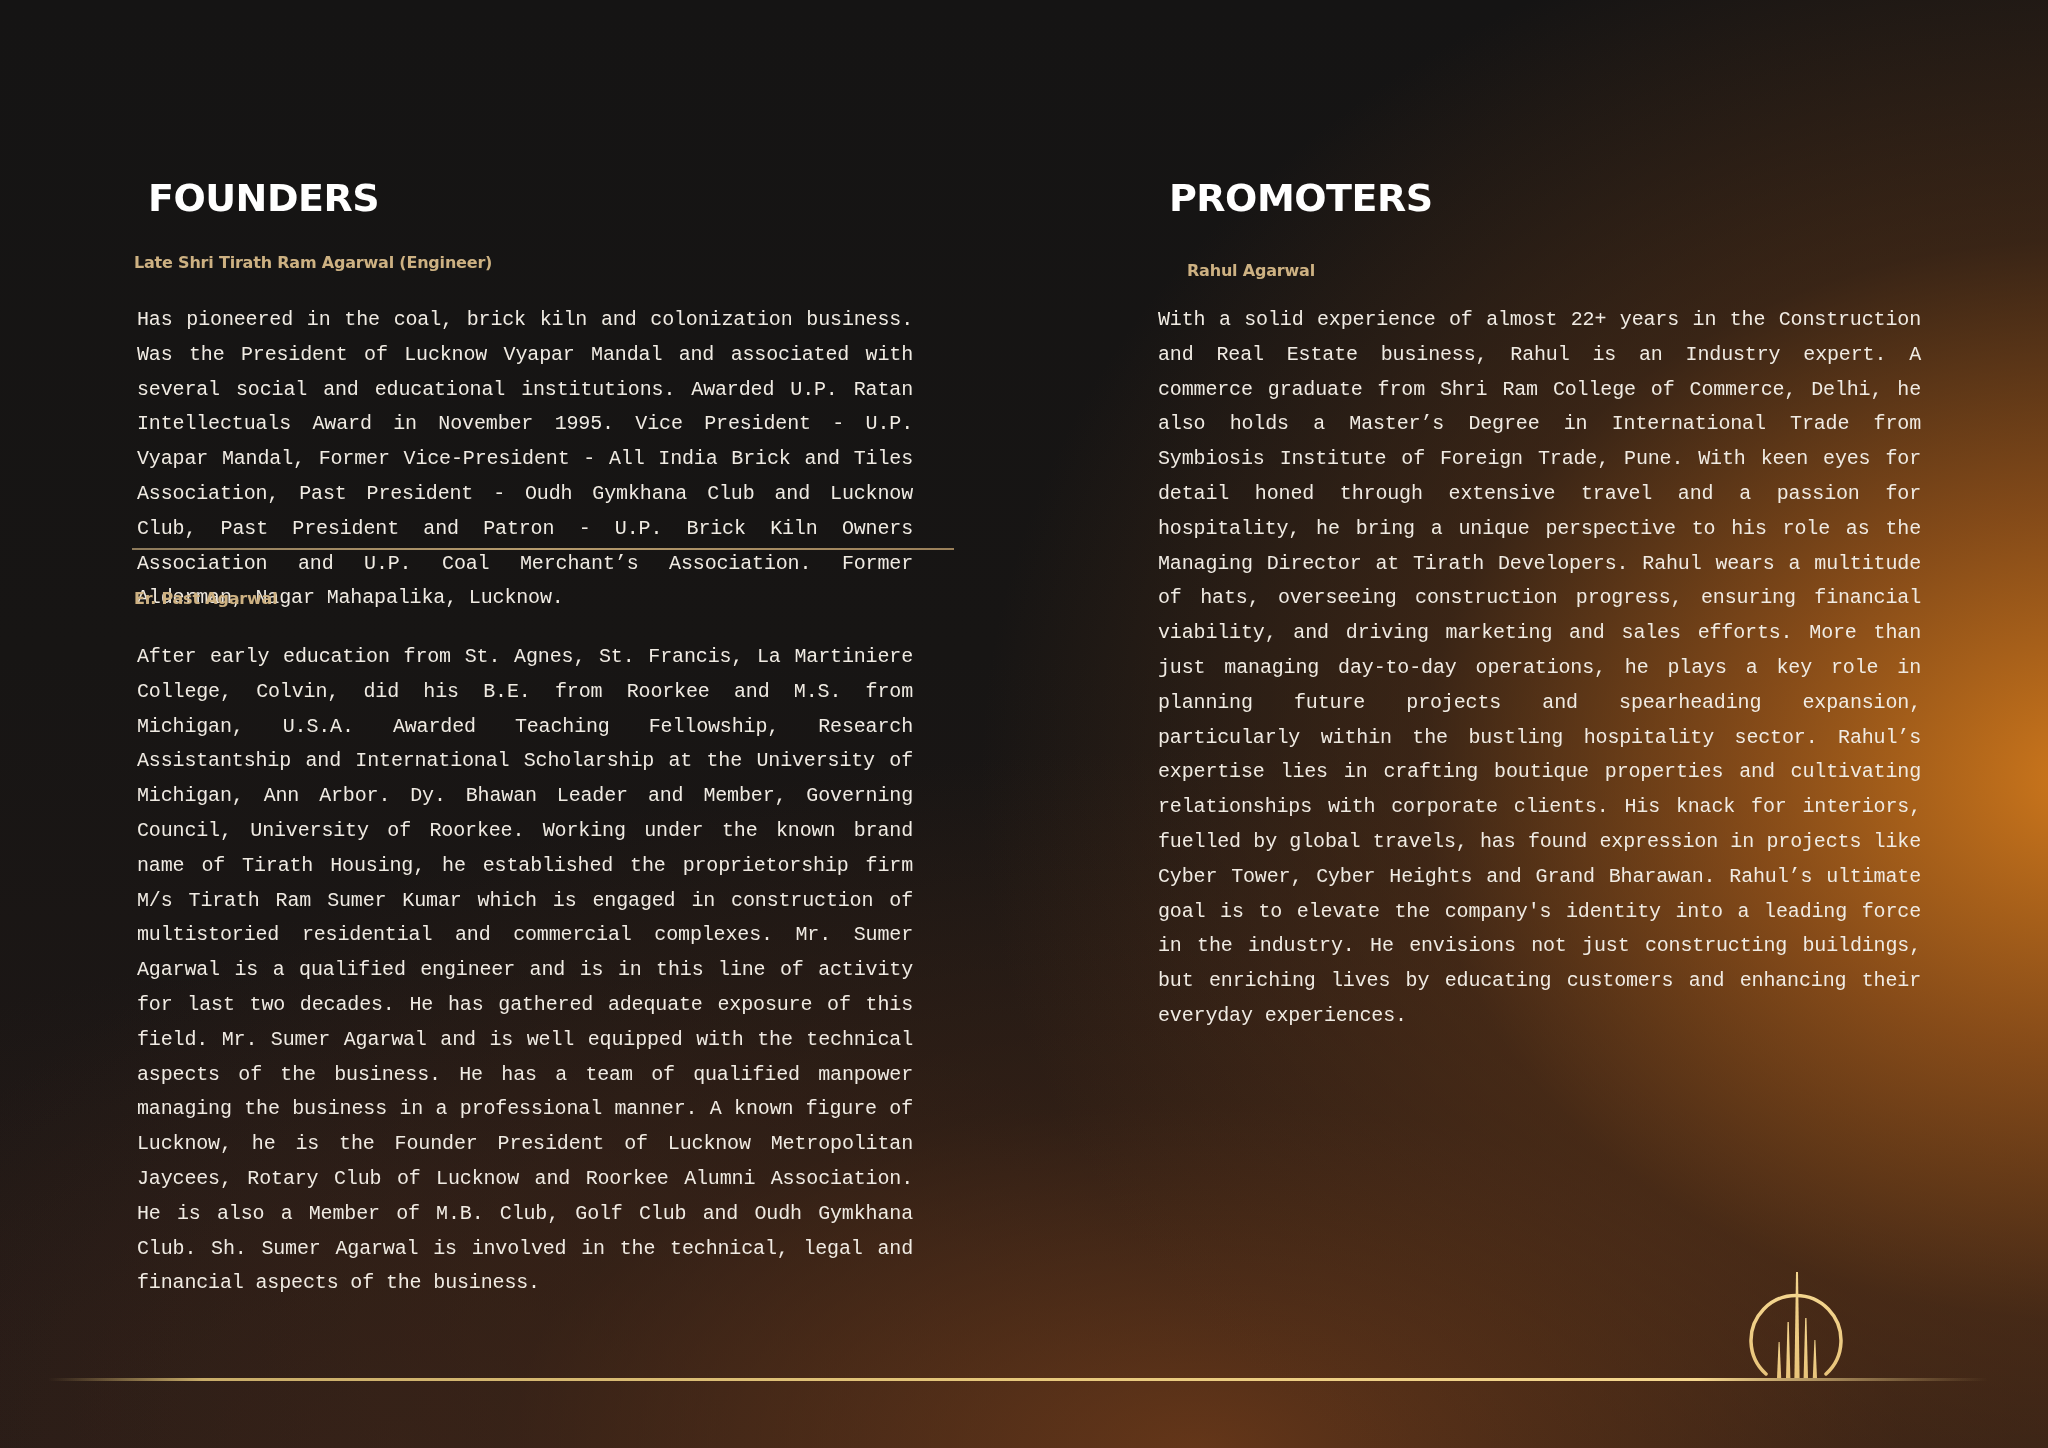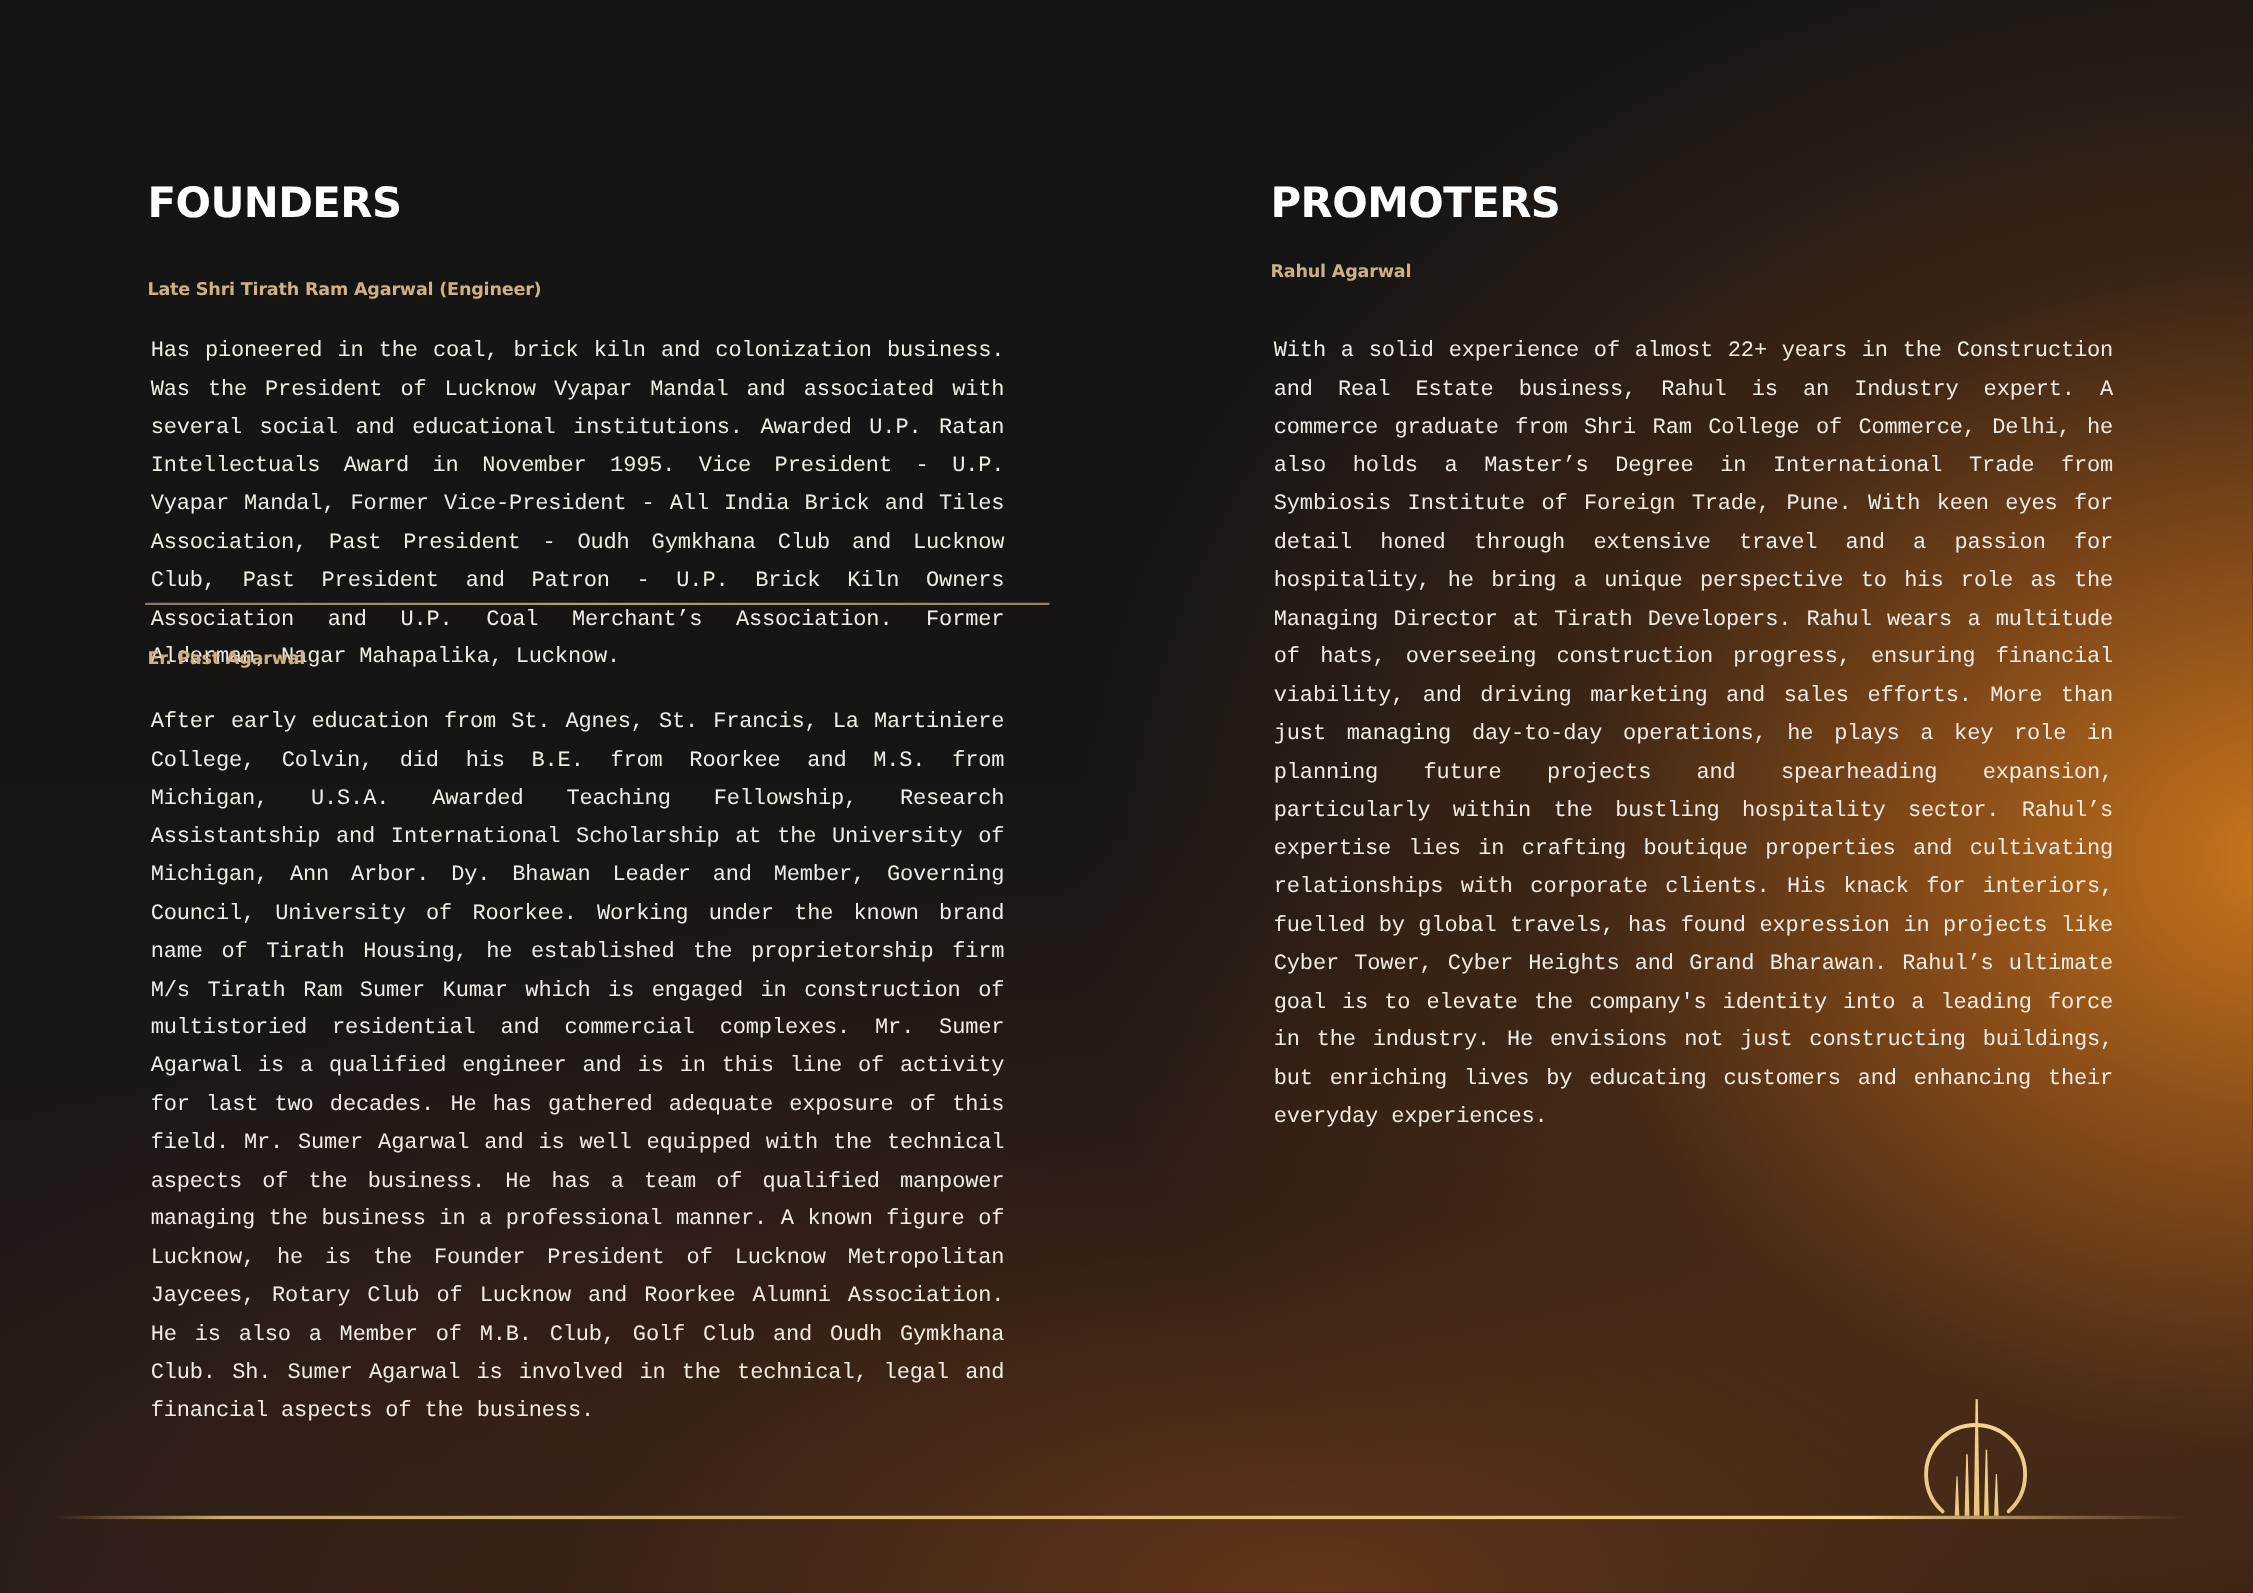--- a/index.html
+++ b/index.html
@@ -11,21 +11,21 @@
         radial-gradient(ellipse 1400px 700px at 1200px 1450px, rgba(122,64,26,0.75) 0%, rgba(70,40,22,0.45) 50%, rgba(30,20,16,0) 100%),
         radial-gradient(ellipse 900px 500px at 400px 1448px, rgba(48,32,26,0.8) 0%, rgba(20,18,18,0) 100%),
         linear-gradient(180deg, #151414 0%, #171514 45%, #201816 100%);
       font-family: "Liberation Sans", sans-serif;
       color: #ece7df;
     }
     .col { position: absolute; top: 0; }
     .col-left { left: 134px; width: 782px; }
     .col-right { left: 1155px; width: 765px; }
     .section-title {
-      position: absolute; top: 162px; margin: 0;
+      position: absolute; top: 162px; margin: 14px;
       font-family: "DejaVu Sans", sans-serif;
       font-weight: bold; font-size: 38px; letter-spacing: -0.5px;
       color: #ffffff;
     }
     .person-name {
       position: absolute; margin: 0;
       font-family: "DejaVu Sans", sans-serif;
       font-weight: bold; font-size: 16px; letter-spacing: -0.2px;
       color: #cdb182;
     }
@@ -57,21 +57,21 @@
 
   <h2 class="person-name" style="top:589px;">Er. Past Agarwal</h2>
   <p class="bio" style="top:640px; width:776px;">After early education from St. Agnes, St. Francis, La Martiniere College, Colvin, did his B.E. from Roorkee and M.S. from Michigan, U.S.A. Awarded Teaching Fellowship, Research Assistantship and International Scholarship at the University of Michigan, Ann Arbor. Dy. Bhawan Leader and Member, Governing Council, University of Roorkee. Working under the known brand name of Tirath Housing, he established the proprietorship firm M/s Tirath Ram Sumer Kumar which is engaged in construction of multistoried residential and commercial complexes. Mr. Sumer Agarwal is a qualified engineer and is in this line of activity for last two decades. He has gathered adequate exposure of this field. Mr. Sumer Agarwal and is well equipped with the technical aspects of the business. He has a team of qualified manpower managing the business in a professional manner. A known figure of Lucknow, he is the Founder President of Lucknow Metropolitan Jaycees, Rotary Club of Lucknow and Roorkee Alumni Association. He is also a Member of M.B. Club, Golf Club and Oudh Gymkhana Club. Sh. Sumer Agarwal is involved in the technical, legal and financial aspects of the business.</p>
 </div>
 
 <div class="divider"></div>
 
 <div class="col col-right">
   <h1 class="section-title">PROMOTERS</h1>
 
-  <h2 class="person-name" style="top:237px;">Rahul Agarwal</h2>
+  <h2 class="person-name" style="top:261px;margin-left:32px;">Rahul Agarwal</h2>
   <p class="bio" style="top:303px; width:763px;">With a solid experience of almost 22+ years in the Construction and Real Estate business, Rahul is an Industry expert. A commerce graduate from Shri Ram College of Commerce, Delhi, he also holds a Master’s Degree in International Trade from Symbiosis Institute of Foreign Trade, Pune. With keen eyes for detail honed through extensive travel and a passion for hospitality, he bring a unique perspective to his role as the Managing Director at Tirath Developers. Rahul wears a multitude of hats, overseeing construction progress, ensuring financial viability, and driving marketing and sales efforts. More than just managing day-to-day operations, he plays a key role in planning future projects and spearheading expansion, particularly within the bustling hospitality sector. Rahul’s expertise lies in crafting boutique properties and cultivating relationships with corporate clients. His knack for interiors, fuelled by global travels, has found expression in projects like Cyber Tower, Cyber Heights and Grand Bharawan. Rahul’s ultimate goal is to elevate the company's identity into a leading force in the industry. He envisions not just constructing buildings, but enriching lives by educating customers and enhancing their everyday experiences.</p>
 </div>
 
 <div class="footer-line"></div>
 
 <div class="logo">
   <svg width="110" height="112" viewBox="0 0 110 112" xmlns="http://www.w3.org/2000/svg">
     <defs>
       <linearGradient id="g" x1="0" y1="0" x2="0" y2="1">
         <stop offset="0" stop-color="#f4d58e"></stop>

